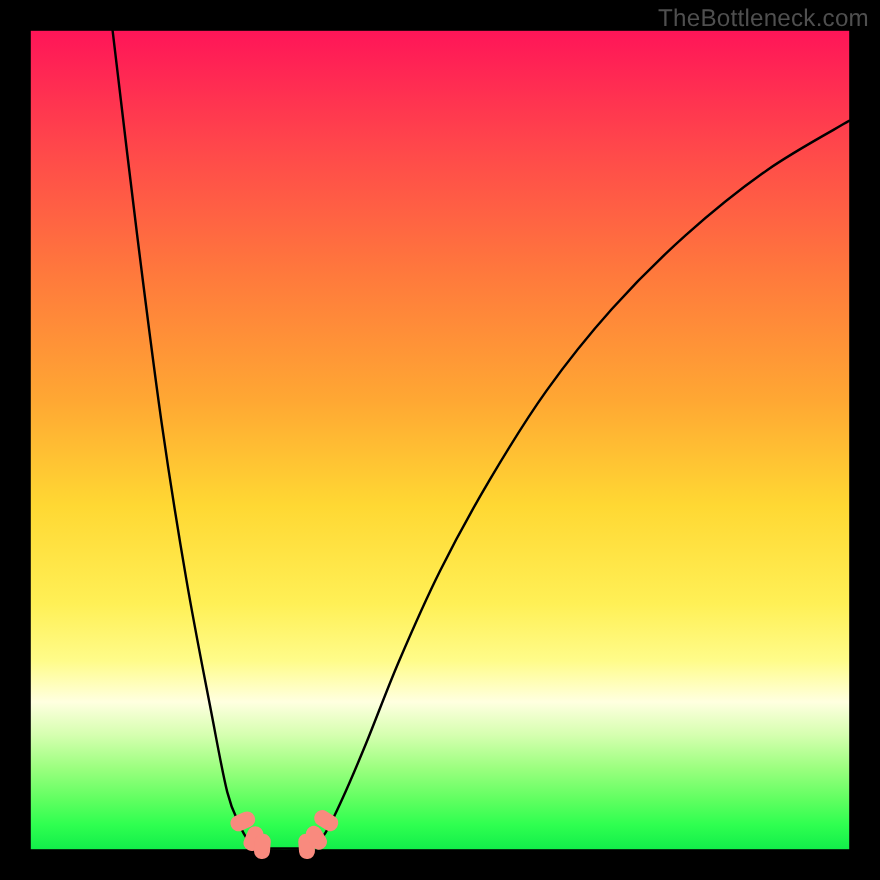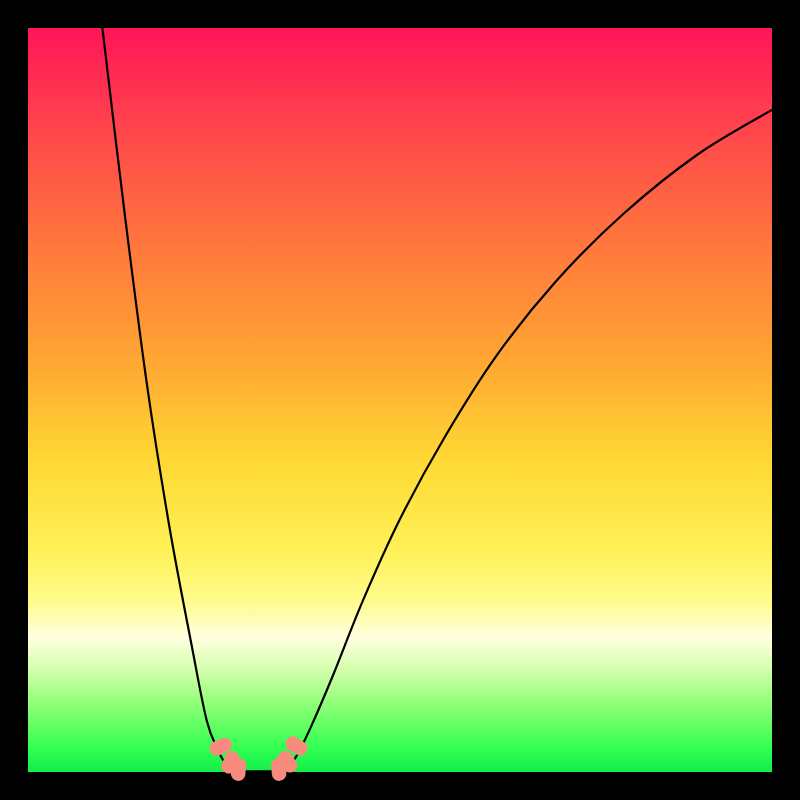--- a/index.html
+++ b/index.html
@@ -70,13 +70,14 @@
       <g id="markers">
           <rect x="185.45" y="707.20" width="14.5" height="23" rx="7" ry="7" fill="#f98a7e" stroke="#b55a52" stroke-width="0" transform="rotate(66.7 192.70 718.70)"></rect>
           <rect x="195.12" y="722.83" width="14.5" height="23" rx="7" ry="7" fill="#f98a7e" stroke="#b55a52" stroke-width="0" transform="rotate(23.7 202.37 734.33)"></rect>
           <rect x="203.30" y="729.90" width="14.5" height="23" rx="7" ry="7" fill="#f98a7e" stroke="#b55a52" stroke-width="0" transform="rotate(4.9 210.55 741.40)"></rect>
           <rect x="243.48" y="729.90" width="14.5" height="23" rx="7" ry="7" fill="#f98a7e" stroke="#b55a52" stroke-width="0" transform="rotate(-4.9 250.73 741.40)"></rect>
           <rect x="252.41" y="722.08" width="14.5" height="23" rx="7" ry="7" fill="#f98a7e" stroke="#b55a52" stroke-width="0" transform="rotate(-32.3 259.66 733.58)"></rect>
           <rect x="261.33" y="706.46" width="14.5" height="23" rx="7" ry="7" fill="#f98a7e" stroke="#b55a52" stroke-width="0" transform="rotate(-58.0 268.58 717.96)"></rect>
         </g>
     </svg>
   </div>
+  <div class="watermark">TheBottleneck.com</div>
 </div>
 
 </body></html>

